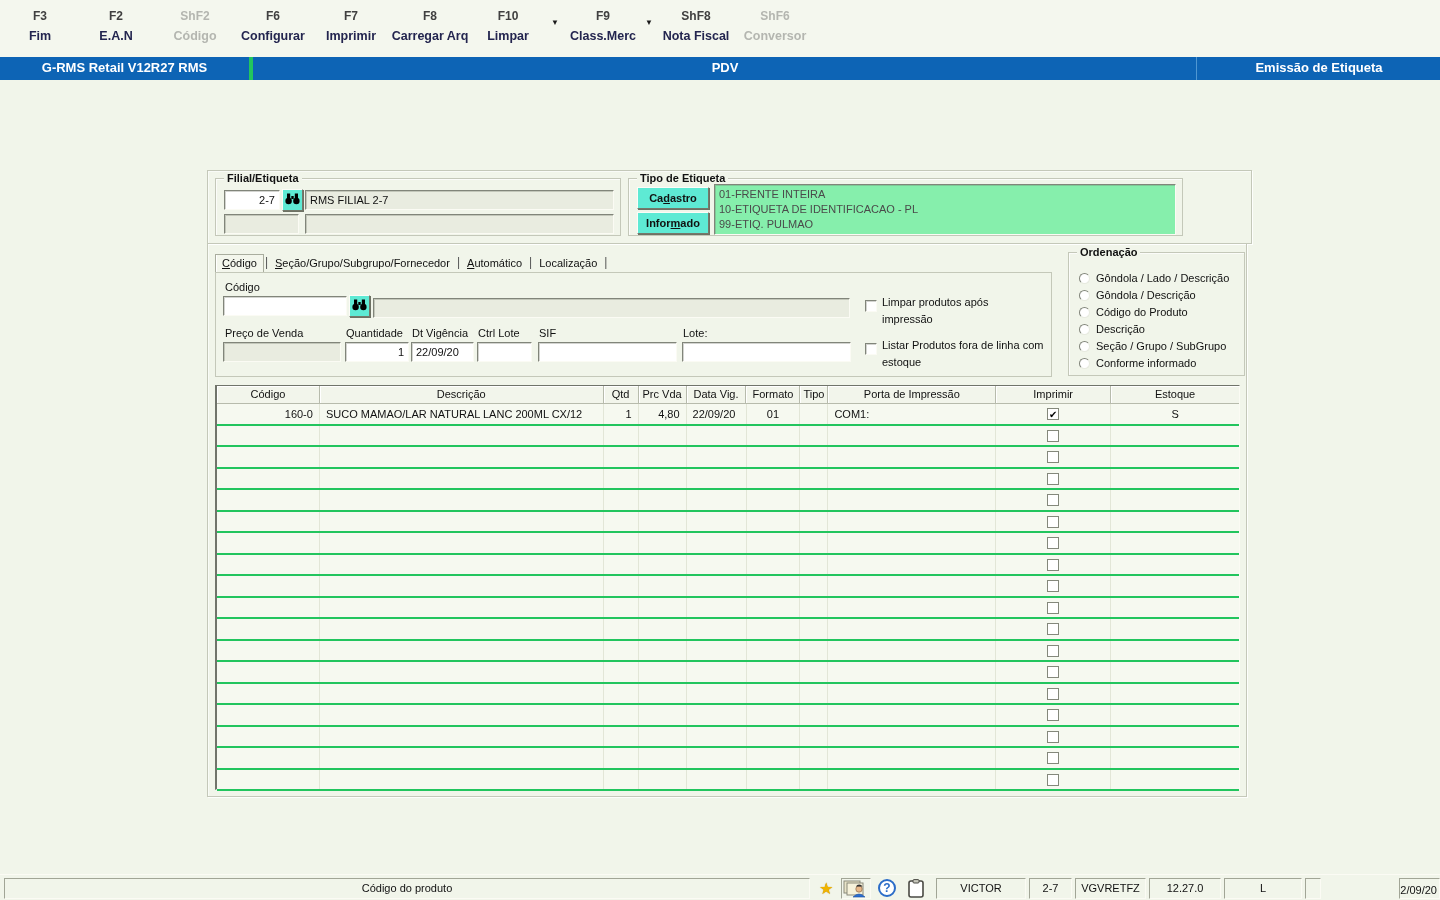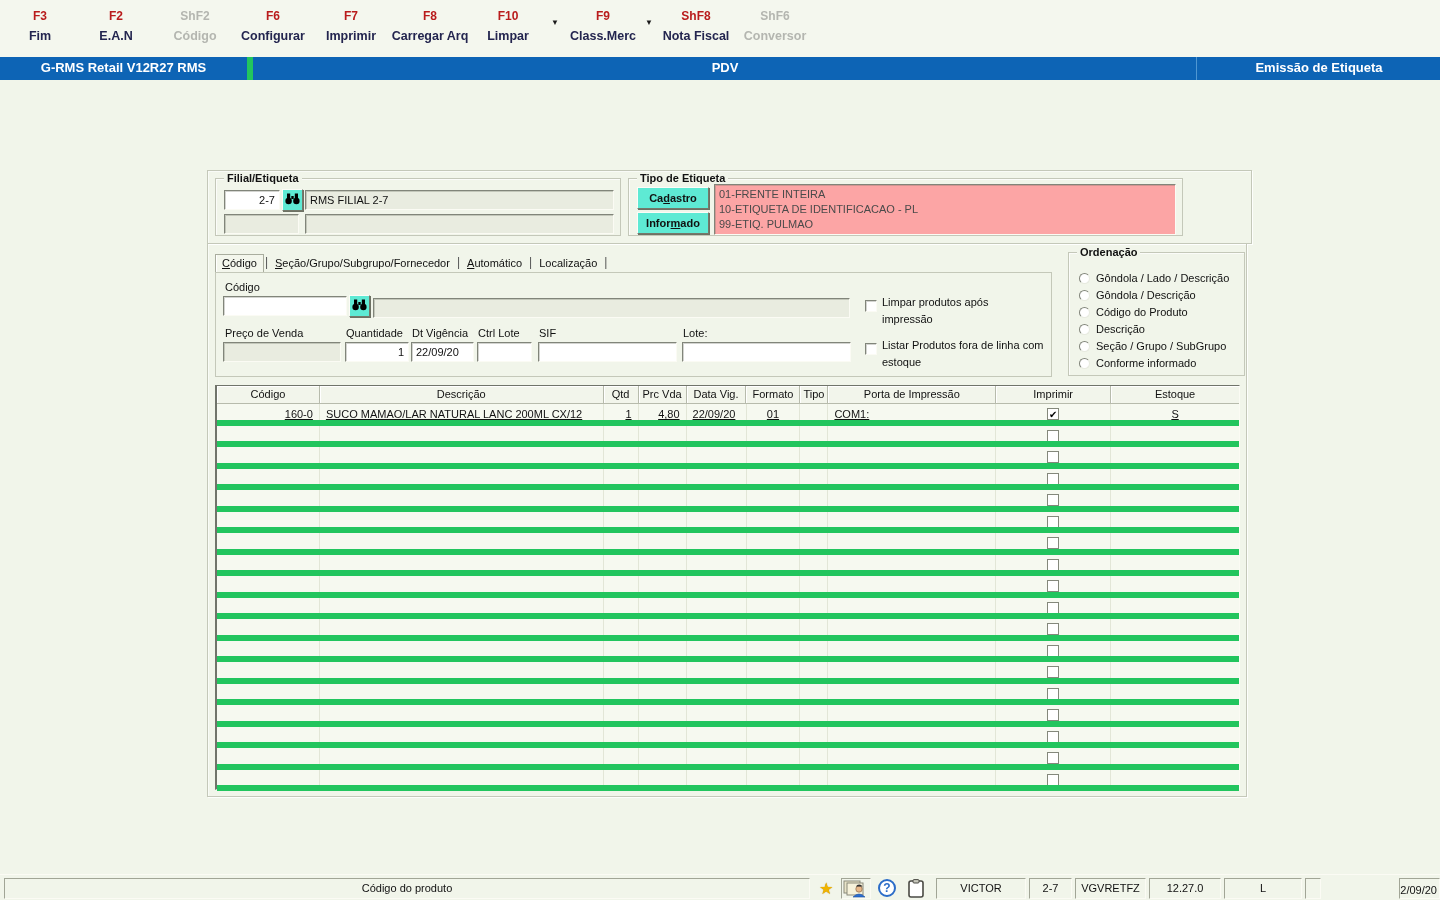--- a/index.html
+++ b/index.html
@@ -3,47 +3,47 @@
 <meta charset="utf-8">
 <style>
   * { margin:0; padding:0; box-sizing:border-box; }
   html,body { width:1440px; height:900px; overflow:hidden; }
   body { font-family:"Liberation Sans", sans-serif; font-size:11px; color:#111; background:#f1f5ea; }
   #screen { position:relative; width:1440px; height:900px; background:#f1f5ea; }
 
   
   .toolbar { position:absolute; left:0; top:0; width:1440px; height:57px; background:#f4f7ee; }
   .titem { position:absolute; top:6px; width:80px; text-align:center; cursor:default; }
-  .tkey { font-weight:bold; font-size:12px; color:#b91c1c; height:20px; line-height:20px; }
+  .tkey { font-weight:bold; font-size:12px; color:#404040; height:20px; line-height:20px; }
   .tlabel { font-weight:bold; font-size:12.5px; color:#23254f; height:20px; line-height:20px; white-space:nowrap; }
   .titem.disabled .tkey, .titem.disabled .tlabel { color:#b4b6b0; }
   .tarrow { position:absolute; font-size:8px; color:#1a1a1a; top:18px; }
 
   
   .titlebar { position:absolute; left:0; top:57px; width:1440px; height:23px; background:#0d64b5; color:#fff; font-weight:bold; font-size:13px; }
   .tb-sec { position:absolute; top:0; height:23px; line-height:22px; text-align:center; }
-  .tb-sec.app { left:0; width:253px; border-right:6px solid #22c55e; }
+  .tb-sec.app { left:0; width:253px; border-right:4px solid #22c55e; }
   .tb-sec.module { left:254px; width:943px; border-right:1px solid #4f97d2; }
   .tb-sec.screen { left:1198px; width:242px; }
 
   
   .frame { position:absolute; border:1px solid #c4c8b9; box-shadow:1px 1px 0 rgba(255,255,255,.85), inset 1px 1px 0 rgba(255,255,255,.6); }
   .group { position:absolute; border:1px solid #c4c8b9; box-shadow:inset 1px 1px 0 rgba(255,255,255,.7); }
   .group-label { position:absolute; top:-7px; left:8px; background:#f1f5ea; padding:0 3px; font-weight:bold; white-space:nowrap; }
 
   .sunken { position:absolute; border:1px solid; border-color:#81857a #fbfbf4 #fbfbf4 #81857a; background:#fff; box-shadow:inset 1px 1px 0 rgba(110,114,100,.30); }
   .gray { background:#e9ece0; }
   .field-text { padding:3px 4px 0 4px; white-space:nowrap; overflow:hidden; }
   .right { text-align:right; }
 
   .btn { position:absolute; border:1px solid; border-color:#fcfcf7 #74786a #74786a #fcfcf7; box-shadow:1px 1px 0 #6d7163; background:#5eead4; text-align:center; font-weight:bold; cursor:default; }
   .btn u { text-decoration:underline; }
   .binoc-btn { width:21px; height:22px; padding-top:2px; }
 
-  .listbox { position:absolute; border:1px solid; border-color:#81857a #fbfbf4 #fbfbf4 #81857a; background:#fca5a5; box-shadow:inset 1px 1px 0 rgba(110,114,100,.30); padding:2px 4px; }
+  .listbox { position:absolute; border:1px solid; border-color:#81857a #fbfbf4 #fbfbf4 #81857a; background:#86efac; box-shadow:inset 1px 1px 0 rgba(110,114,100,.30); padding:2px 4px; }
   .listbox .li { height:15px; line-height:15px; color:#4a4a4a; white-space:nowrap; }
 
   
   .tabstrip { position:absolute; left:215px; top:251px; height:21px; display:flex; align-items:flex-end; }
   .tab { padding:2px 6px 3px 6px; white-space:nowrap; cursor:default; }
   .tab u { text-decoration:underline; }
   .tab.active { border:1px solid #a9ad9e; border-bottom:none; background:#f3f6ec; box-shadow:1px 0 0 #fff inset; }
   .tabsep { color:#555; padding:0 1px 3px 1px; font-size:12px; }
 
   
@@ -51,21 +51,21 @@
   .cbx { position:absolute; width:12px; height:12px; background:#fff; border:1px solid; border-color:#81857a #fbfbf4 #fbfbf4 #81857a; box-shadow:inset 1px 1px 0 rgba(110,114,100,.3); }
   .cbx-label { position:absolute; line-height:17px; }
   .radio { position:absolute; width:11px; height:11px; border-radius:50%; background:#fff; border:1px solid; border-color:#81857a #e7eadf #e7eadf #81857a; }
   .radio-label { position:absolute; white-space:nowrap; }
 
   
   .table { position:absolute; left:215px; top:385px; width:1025px; height:405px; background:#f6f9f0; border:1px solid; border-color:#70746a #fbfbf4 #fbfbf4 #70746a; border-left-width:2px; }
   .thead { display:flex; height:18px; background:#f2f5eb; }
   .thcell { height:18px; line-height:17px; text-align:center; border-right:1px solid #b7bbac; border-bottom:1px solid #b7bbac; box-shadow:inset 1px 1px 0 #fff; overflow:hidden; white-space:nowrap; }
   .tbody { position:relative; }
-  .trow { display:flex; height:21.5px; border-bottom:6px solid #22c55e;text-decoration:underline; }
+  .trow { display:flex; height:21.5px; border-bottom:2px solid #22c55e; }
   .tcell { height:100%; line-height:20px; padding:0 6px; border-right:1px solid #e2e6d7; overflow:hidden; white-space:nowrap; }
   .a-right { text-align:right; } .a-center { text-align:center; padding:0 2px; } .a-left { text-align:left; }
   .c0{width:103px}.c1{width:284px}.c2{width:35px}.c3{width:48px}.c4{width:60px}.c5{width:54px}.c6{width:28px}.c7{width:168px}.c8{width:115px}.c9{width:128px;border-right:none}
   .cb { display:inline-block; width:12px; height:12px; margin-top:4px; background:#fff; border:1px solid #84887b; text-align:center; line-height:11px; font-size:10px; color:#000; }
 
   
   .statusbar { position:absolute; left:0; top:874px; width:1440px; height:26px; background:#f1f5ea; border-top:1px solid #fbfbf4; }
   .spanel { position:absolute; top:3px; height:21px; line-height:19px; text-align:center; border:1px solid; border-color:#a1a596 #fbfbf4 #fbfbf4 #a1a596; background:#f1f5ea; overflow:hidden; }
   .spanel.dim { color:#a4a898;margin-top:40px; }
   .star { position:absolute; font-size:16px; color:#f0b400; text-shadow:0 0 1px #a87800; top:4px; }

